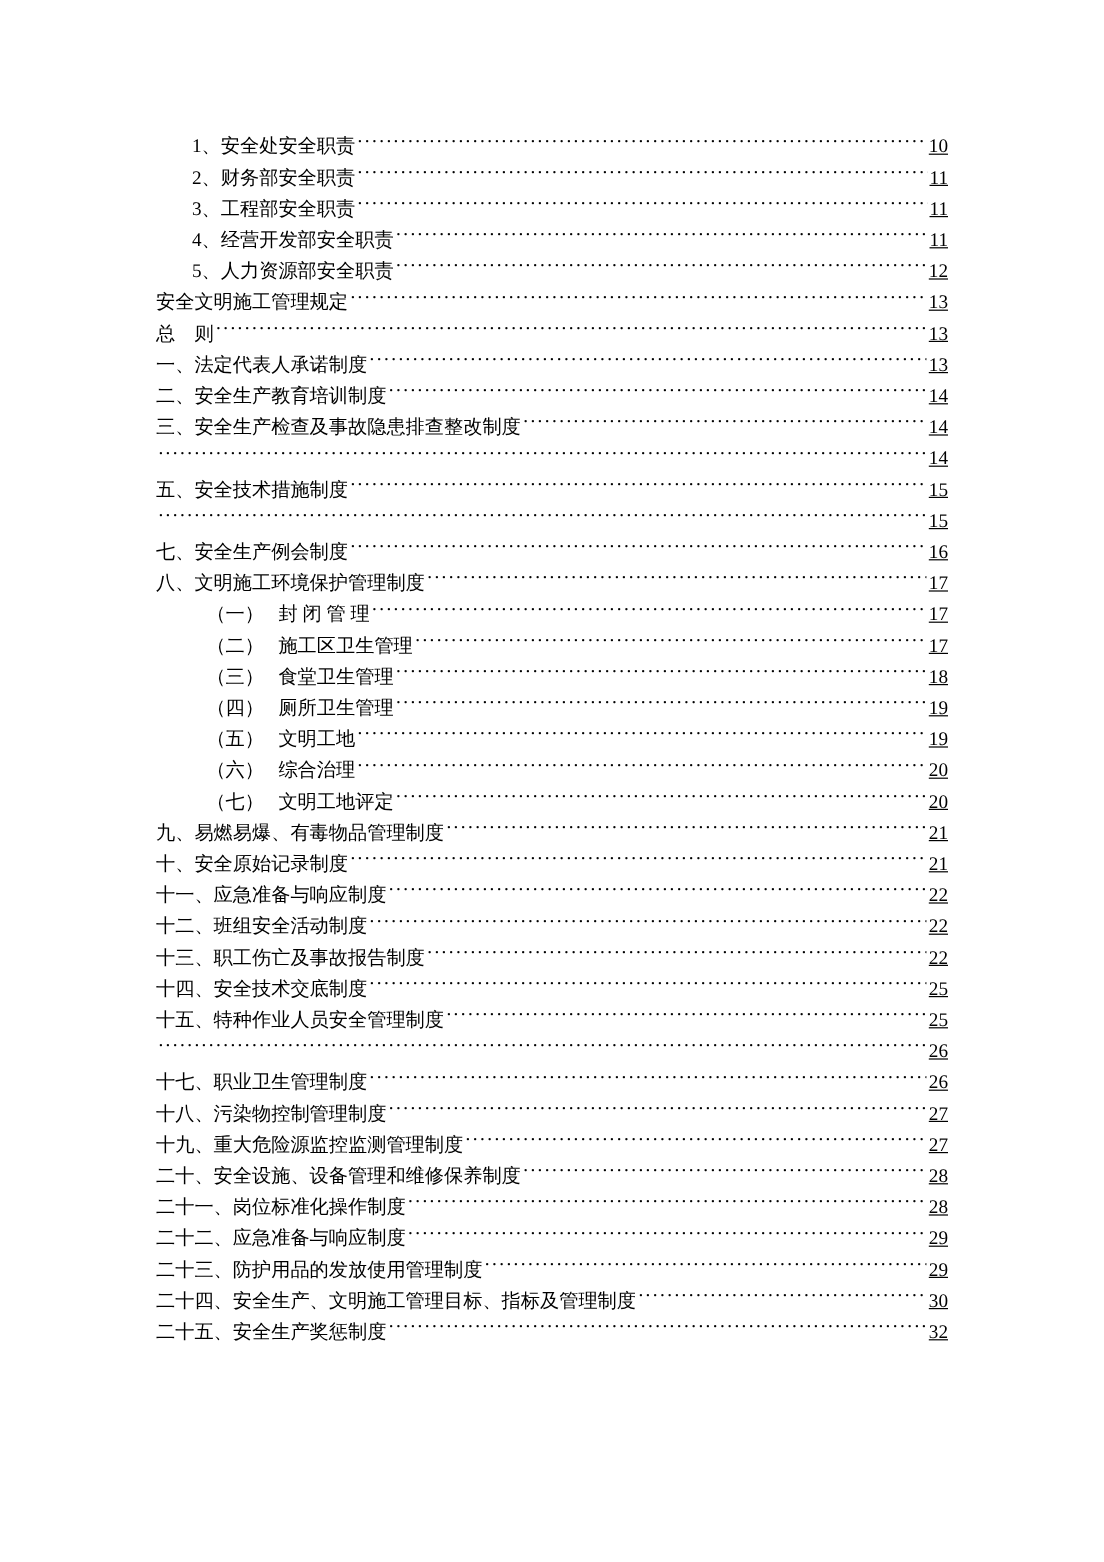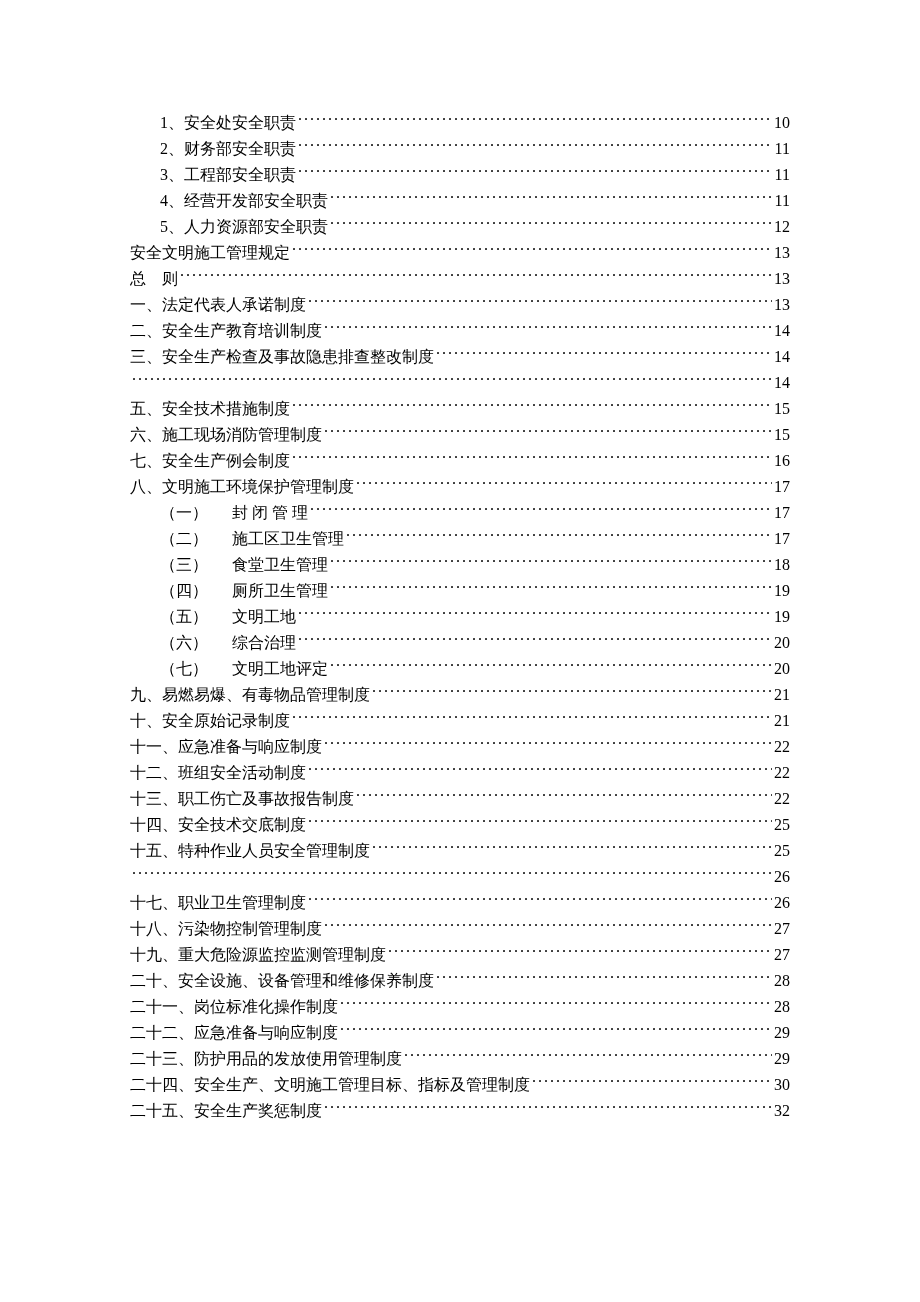--- a/index.html
+++ b/index.html
@@ -23,20 +23,21 @@
       display: flex;
       align-items: baseline;
       line-height: 26px;
       white-space: nowrap;
     }
     .toc-indent-1 {
       padding-left: 30px;
     }
     .toc-indent-2 {
       padding-left: 30px;
+      text-align: center;
     }
     .toc-title {
       flex-shrink: 0;
     }
     .toc-prefix {
       display: inline-block;
       min-width: 72px;
     }
     .toc-dots {
       flex: 1;
@@ -48,20 +49,21 @@
     }
     .toc-dots::after {
       content: "........................................................................................................................................................";
       position: absolute;
       left: 0;
       bottom: 0;
       color: #000;
     }
     .toc-page {
       flex-shrink: 0;
+      text-decoration: underline;
     }
   </style>
 </head>
 <body>
 
 <div class="toc-container" id="toc-root">
     <div class="toc-entry toc-indent-1">
       <span class="toc-title"><span>1、安全处安全职责</span></span>
       <span class="toc-dots"></span>
       <span class="toc-page">10</span>
@@ -114,21 +116,20 @@
     <div class="toc-entry">
       <span class="toc-dots"></span>
       <span class="toc-page">14</span>
     </div>
     <div class="toc-entry">
       <span class="toc-title"><span>五、安全技术措施制度</span></span>
       <span class="toc-dots"></span>
       <span class="toc-page">15</span>
     </div>
     <div class="toc-entry">
-      <span class="toc-title"><span>六、施工现场消防管理制度</span></span>
       <span class="toc-dots"></span>
       <span class="toc-page">15</span>
     </div>
     <div class="toc-entry">
       <span class="toc-title"><span>七、安全生产例会制度</span></span>
       <span class="toc-dots"></span>
       <span class="toc-page">16</span>
     </div>
     <div class="toc-entry">
       <span class="toc-title"><span>八、文明施工环境保护管理制度</span></span>

